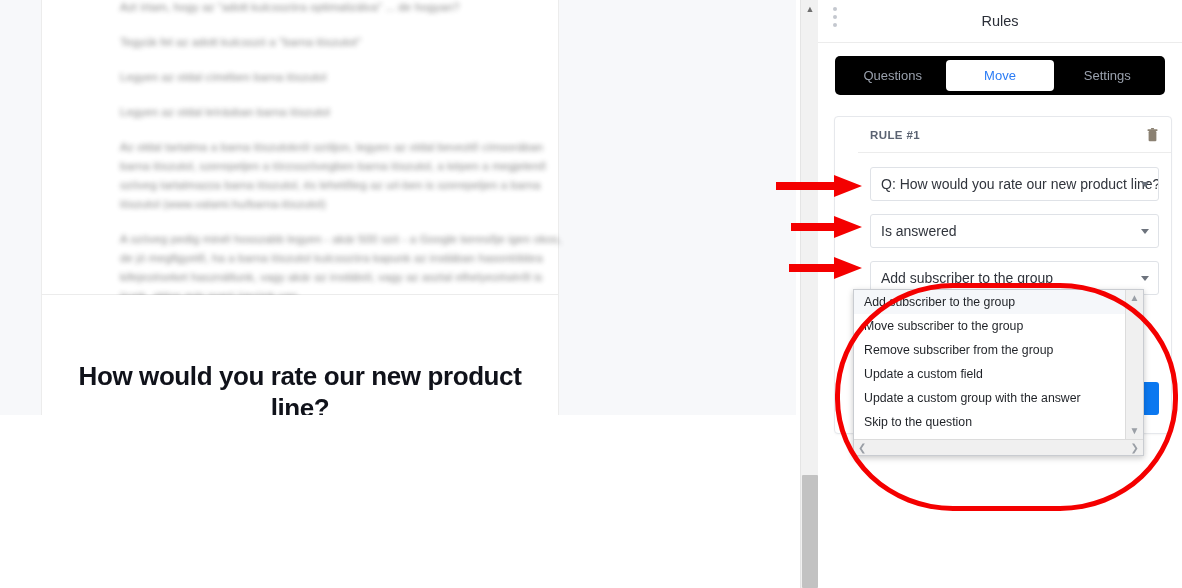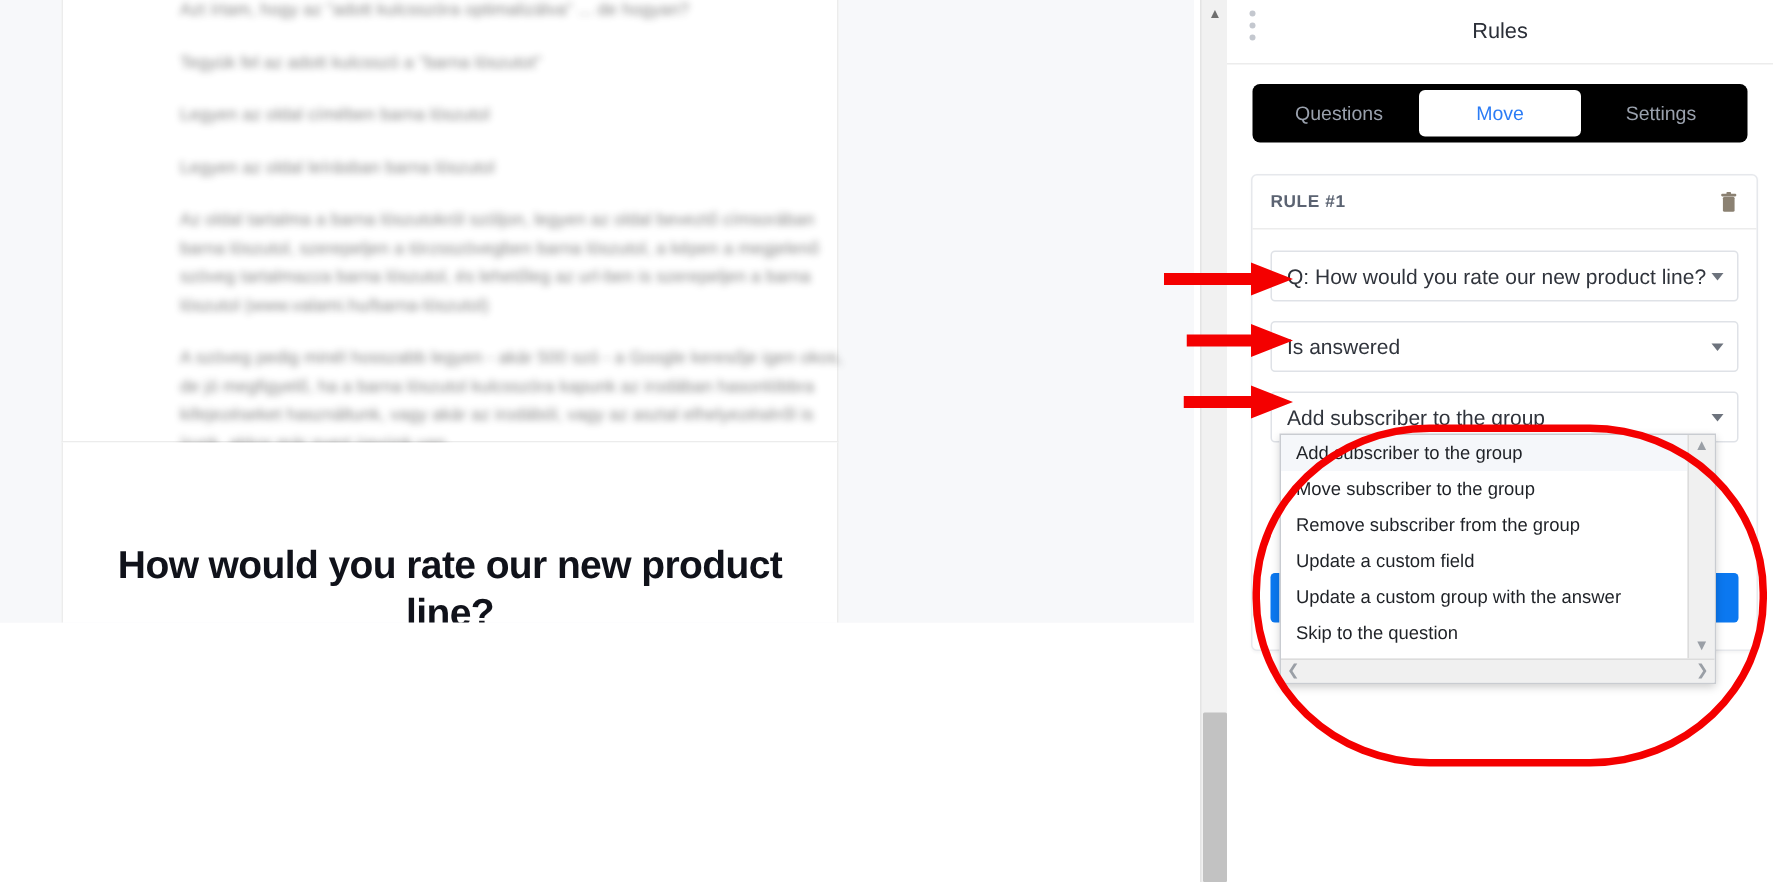--- a/index.html
+++ b/index.html
@@ -78,20 +78,21 @@
   .tab {
     flex: 1; text-align: center; font-size: 13px; color: #9aa1ad;
     padding: 8px 0; border-radius: 4px; cursor: pointer;
   }
   .tab.active { background: #fff; color: #2b7cf5; box-shadow: 0 1px 2px rgba(0,0,0,.10); }
 
   .rule-card {
     position: absolute; left: 834px; top: 116px; width: 338px;
     background: #fff; border: 1px solid #e6e8ec; border-radius: 4px;
     box-shadow: 0 1px 2px rgba(0,0,0,.04);
+    padding-left: 23px;
   }
   .rule-head {
     height: 36px; border-bottom: 1px solid #ececec;
     display: flex; align-items: center; justify-content: space-between;
     padding: 0 12px;
   }
   .rule-label { font-size: 11.5px; font-weight: 700; color: #5b6372; letter-spacing: .4px; }
   .trash { width: 13px; height: 14px; cursor: pointer; }
   .rule-body { padding: 14px 12px 14px 12px; }
 

